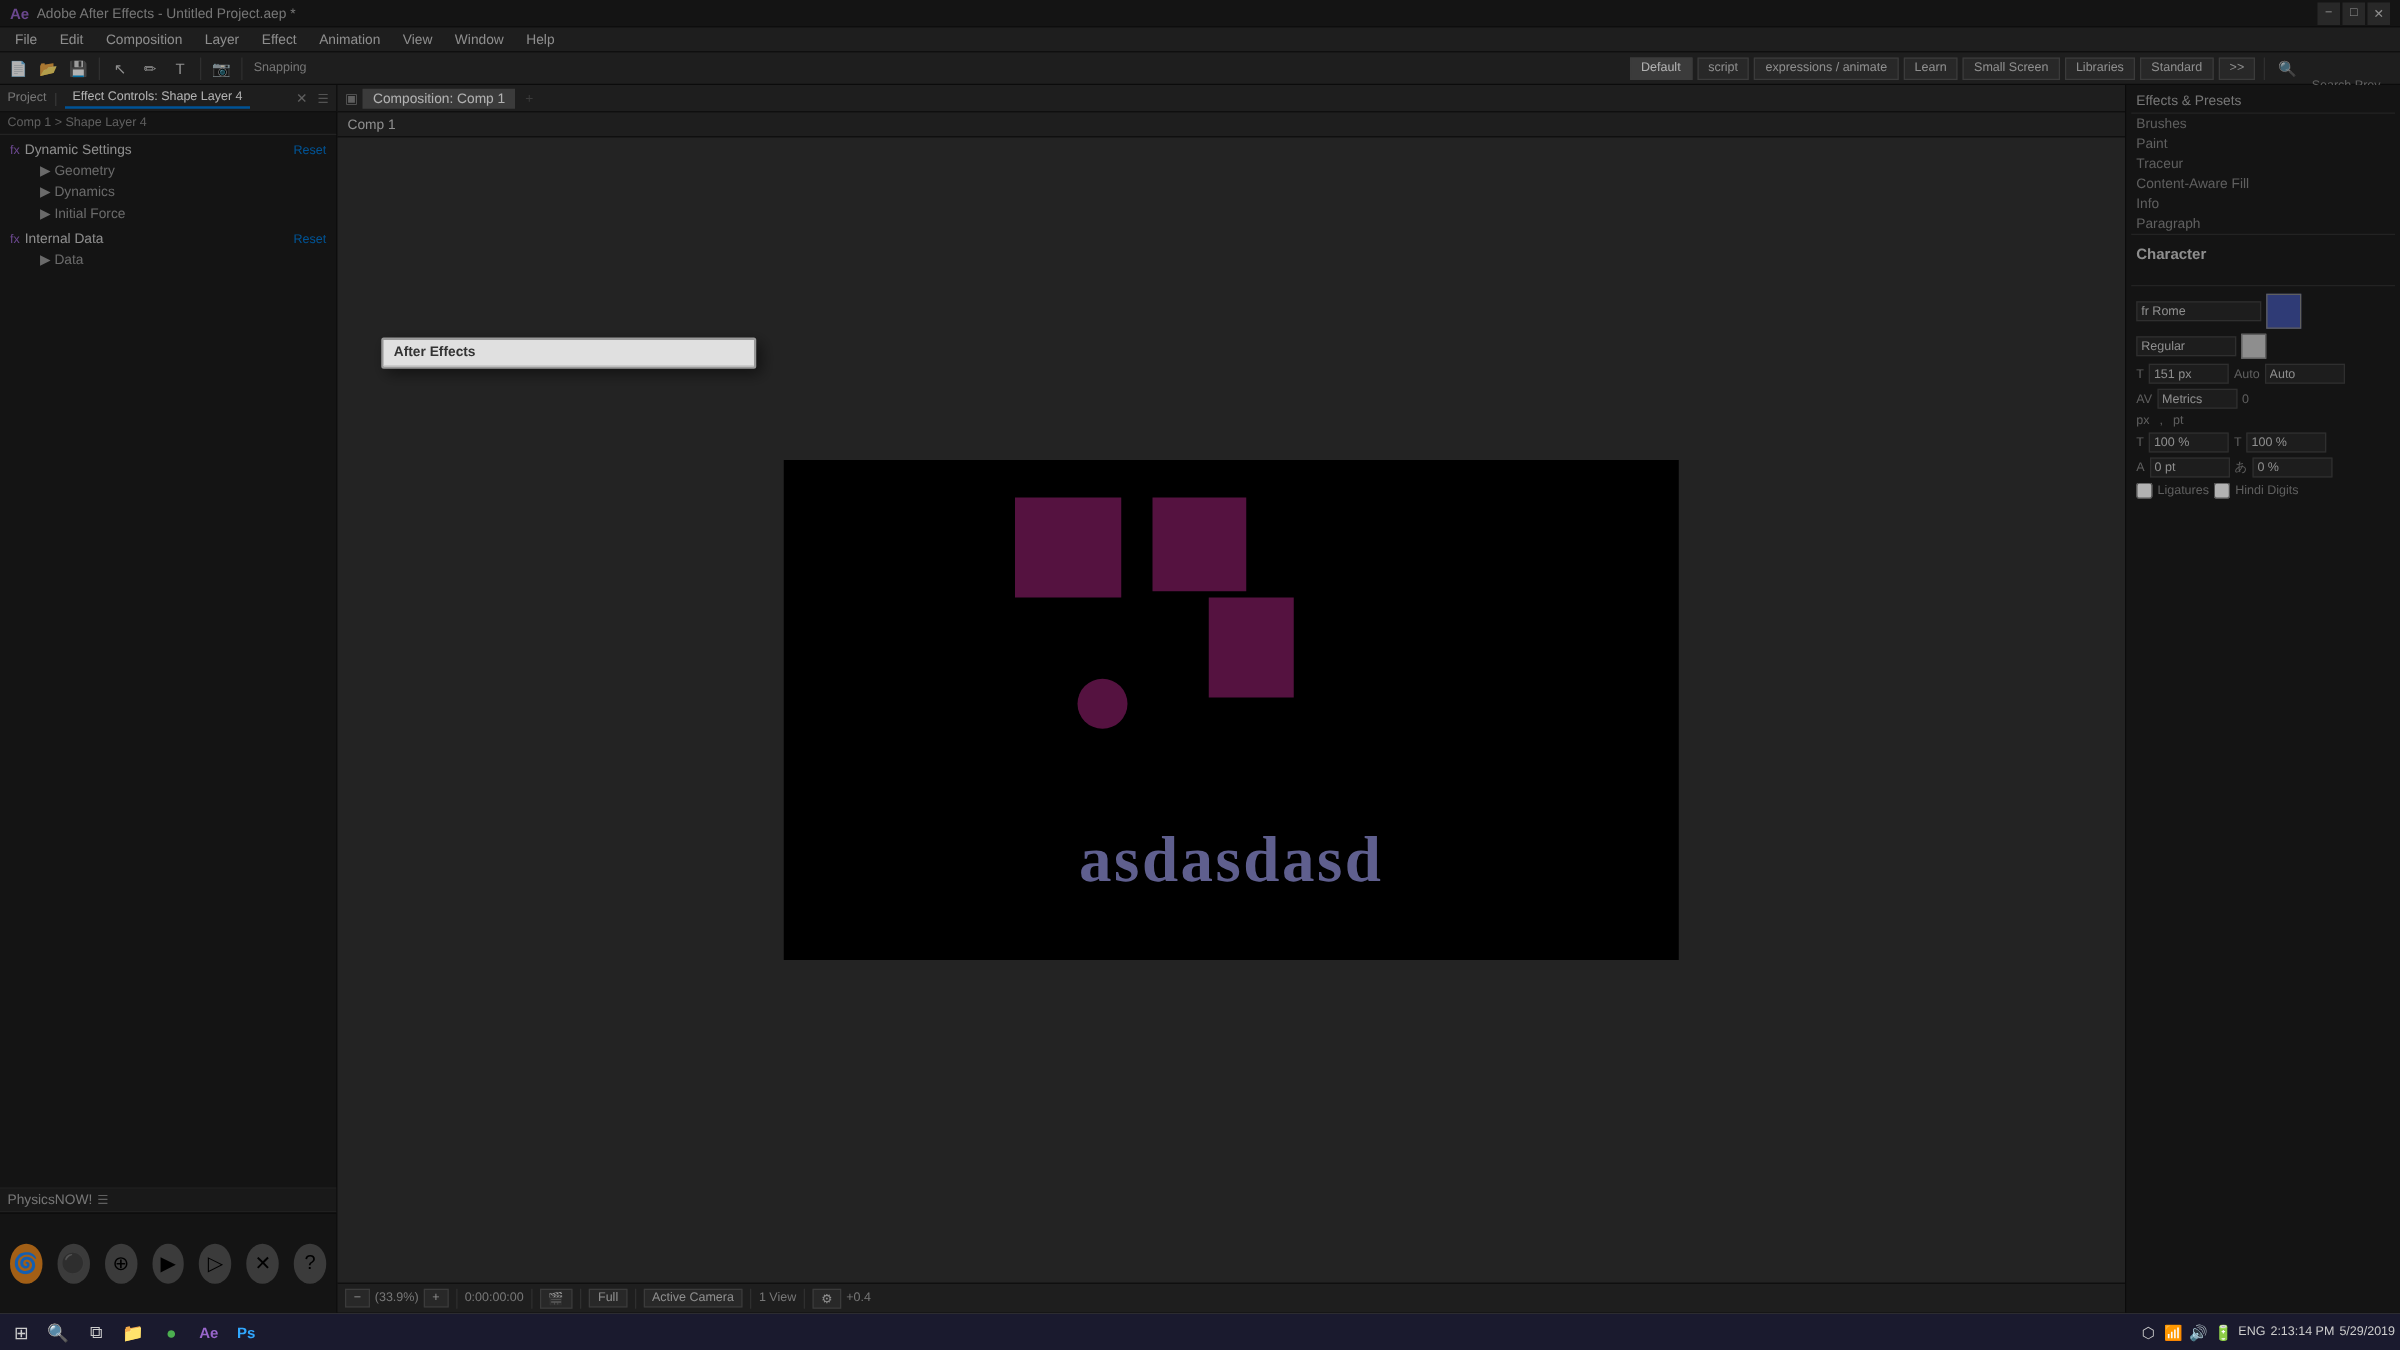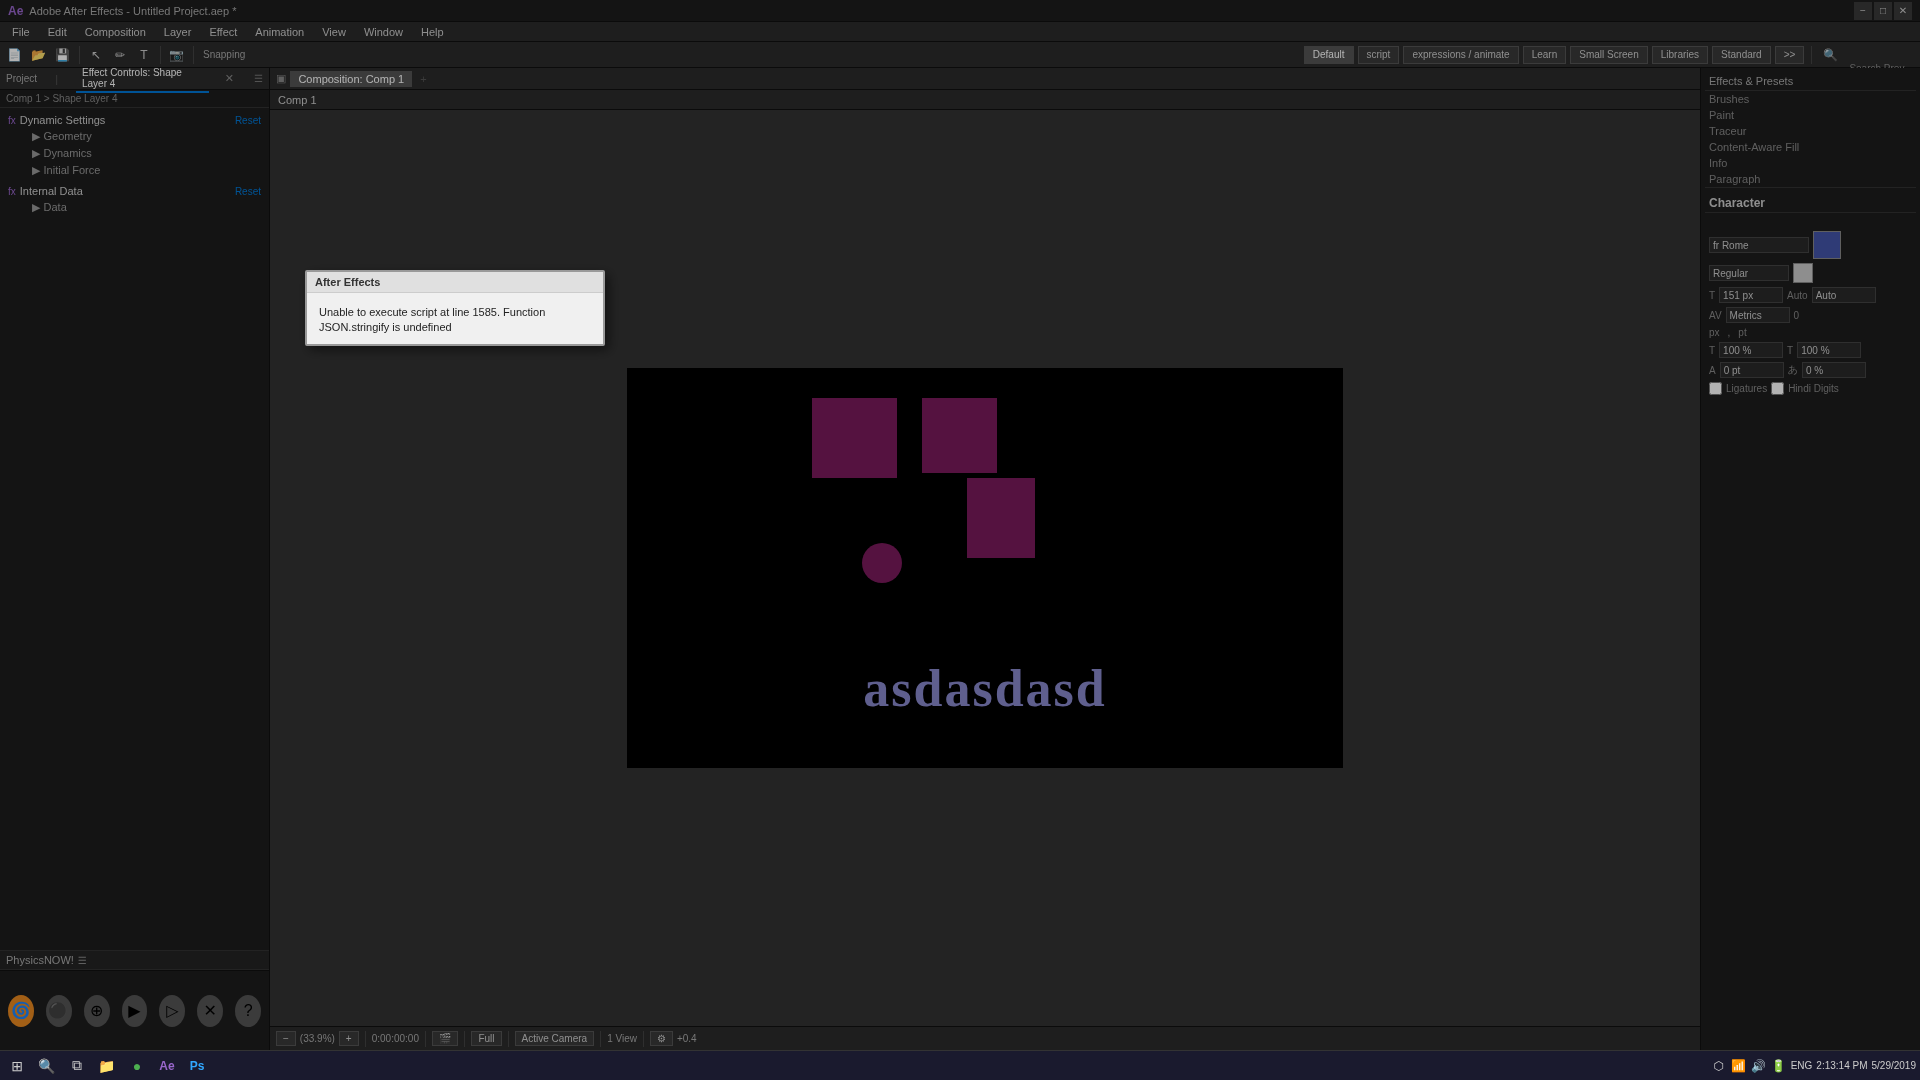--- a/index.html
+++ b/index.html
@@ -136,21 +136,21 @@
     
     .panel-header {
       height: 22px;
       background: #2b2b2b;
       display: flex;
       align-items: center;
       padding: 0 6px;
       font-size: 11px;
       color: #aaa;
       border-bottom: 1px solid #111;
-      gap: 16px;
+      gap: 4px;
     }
     .panel-tab {
       padding: 2px 6px;
       cursor: pointer;
       font-size: 10px;
       color: #aaa;
     }
     .panel-tab.active {
       color: #fff;
       border-bottom: 2px solid #0078d7;
@@ -298,23 +298,23 @@
       color: #888;
       padding: 2px 4px;
       cursor: pointer;
     }
 
     
     #char-panel-header {
       font-size: 12px;
       font-weight: bold;
       color: #ccc;
-      padding: 4px 4px 2px 4px;
+      padding: 4px 4px 18px 4px;
       border-bottom: 1px solid #333;
-      margin-bottom: 16px;
+      margin-bottom: 4px;
     }
     .char-row {
       display: flex;
       align-items: center;
       gap: 4px;
       padding: 2px 4px;
     }
     .char-input {
       background: #2a2a2a;
       border: 1px solid #444;
@@ -805,23 +805,20 @@
       </div>
 
     </div>
   </div>
 
 </div>
 
 <div id="dialog-overlay">
   <div id="dialog-box">
     <div id="dialog-title-bar">After Effects</div>
-    <div id="dialog-body">
-      <span>Unable to execute script at line 1585. Function JSON.stringify is undefined</span>
-    </div>
   </div>
 </div>
 
 <div id="taskbar">
   <div class="taskbar-btn">⊞</div>
   <div class="taskbar-btn">🔍</div>
   <div class="taskbar-btn">⧉</div>
   <div class="taskbar-btn">📁</div>
   <div class="taskbar-btn" style="color:#4caf50;">●</div>
   <div class="taskbar-btn" style="color:#9966cc;font-weight:bold;font-size:12px;">Ae</div>

